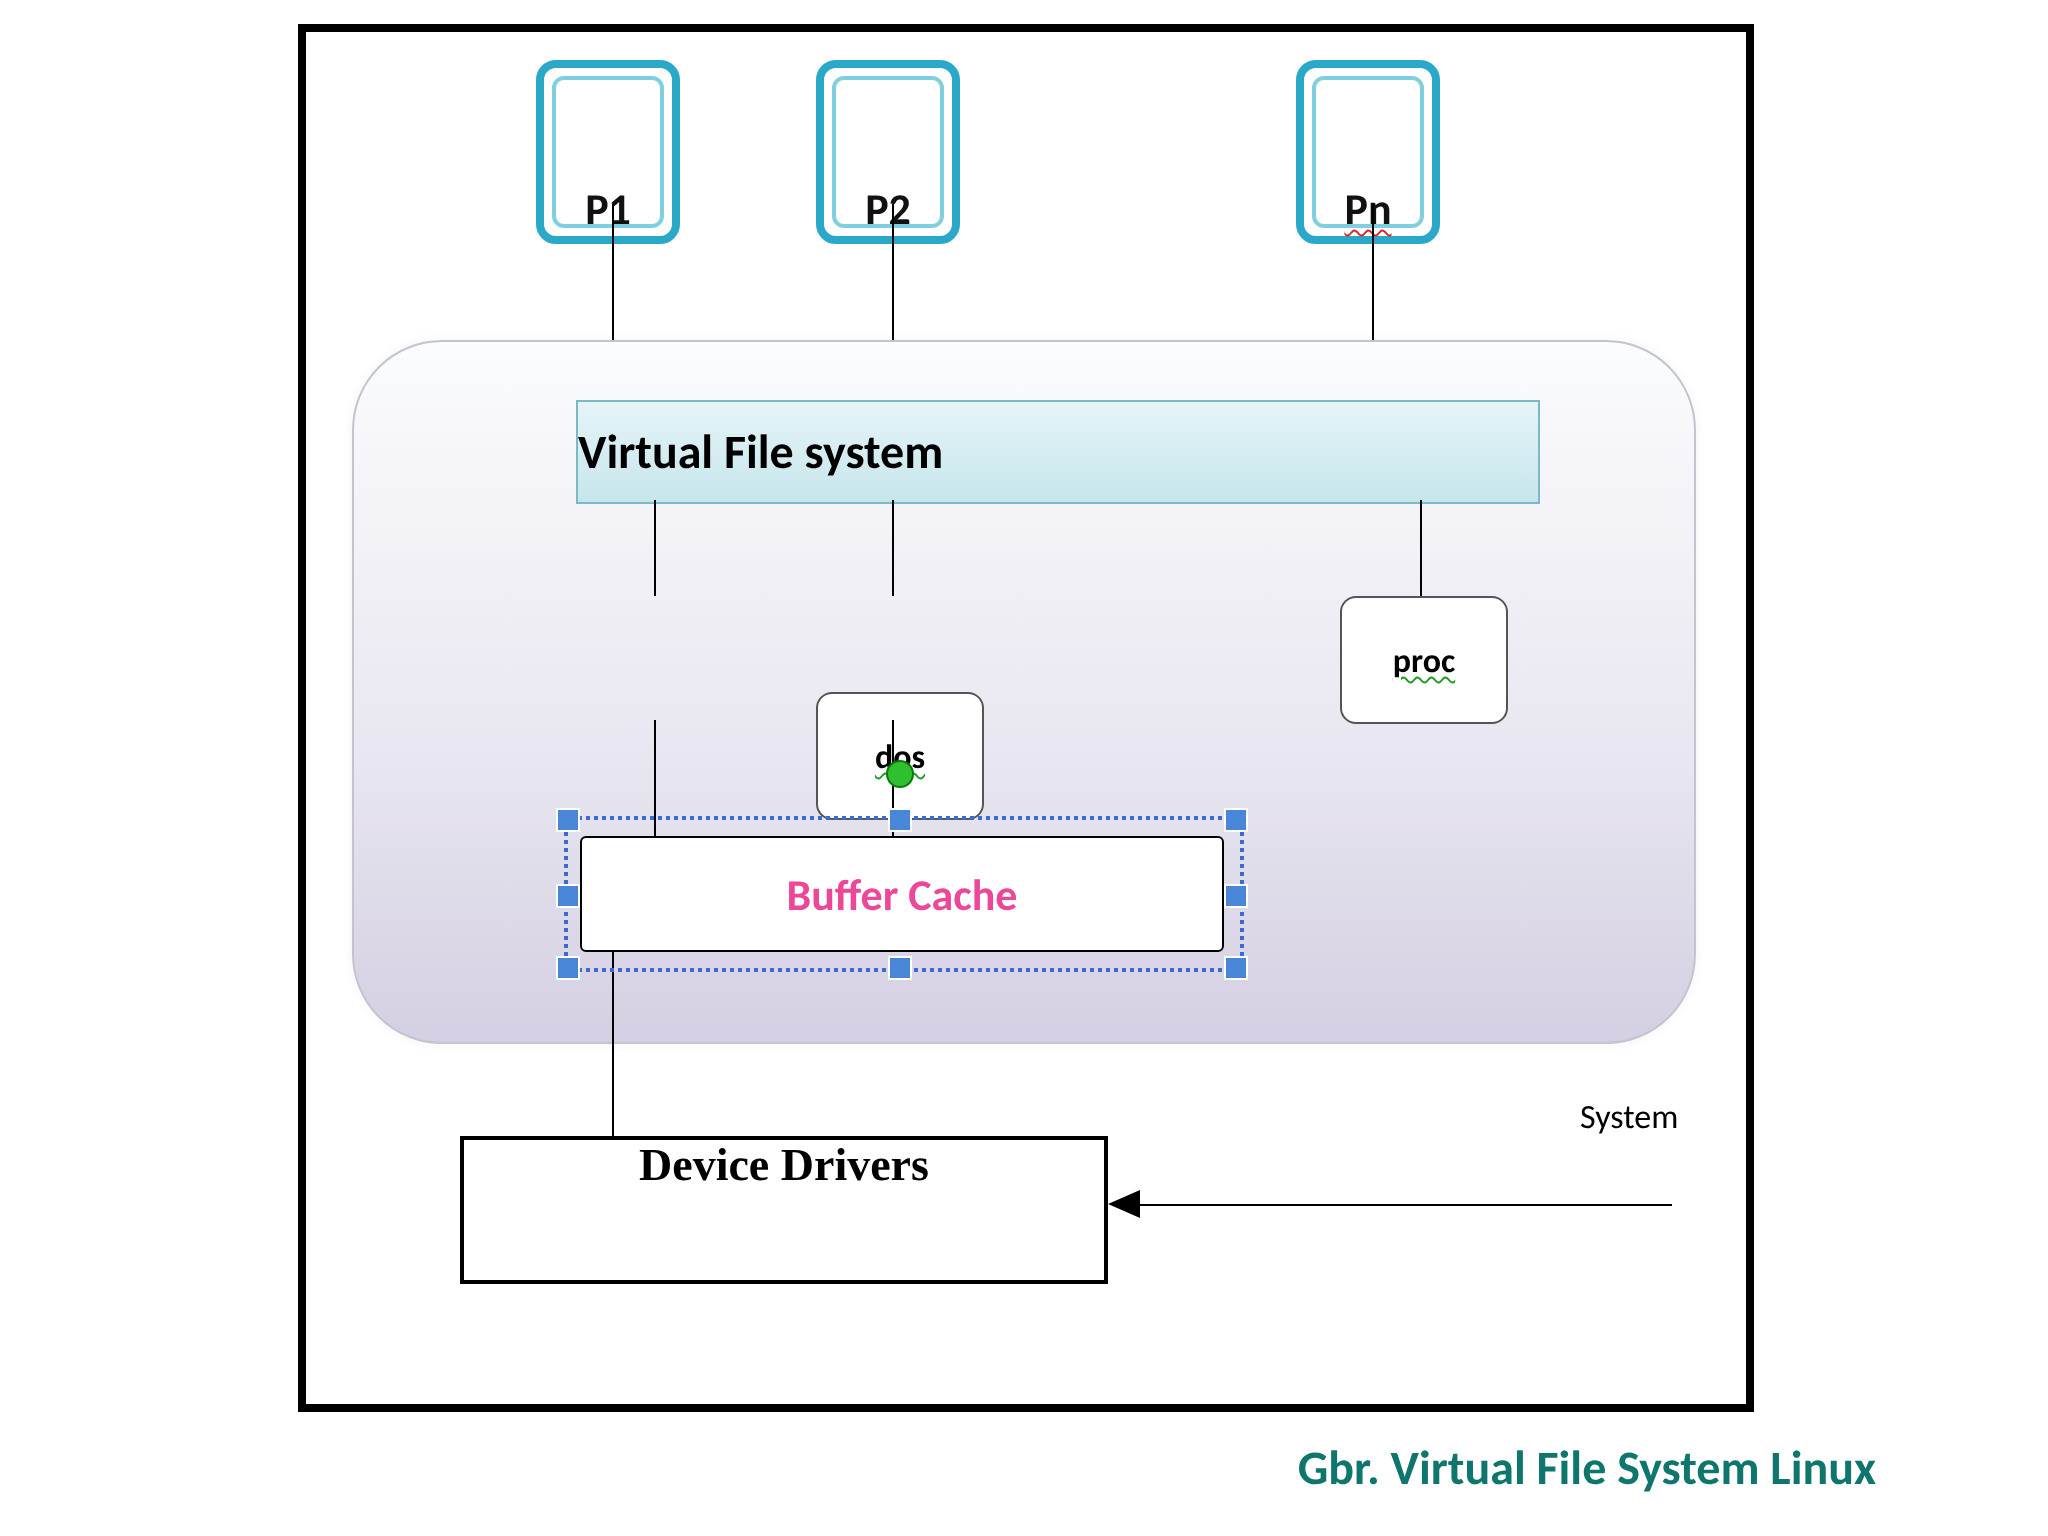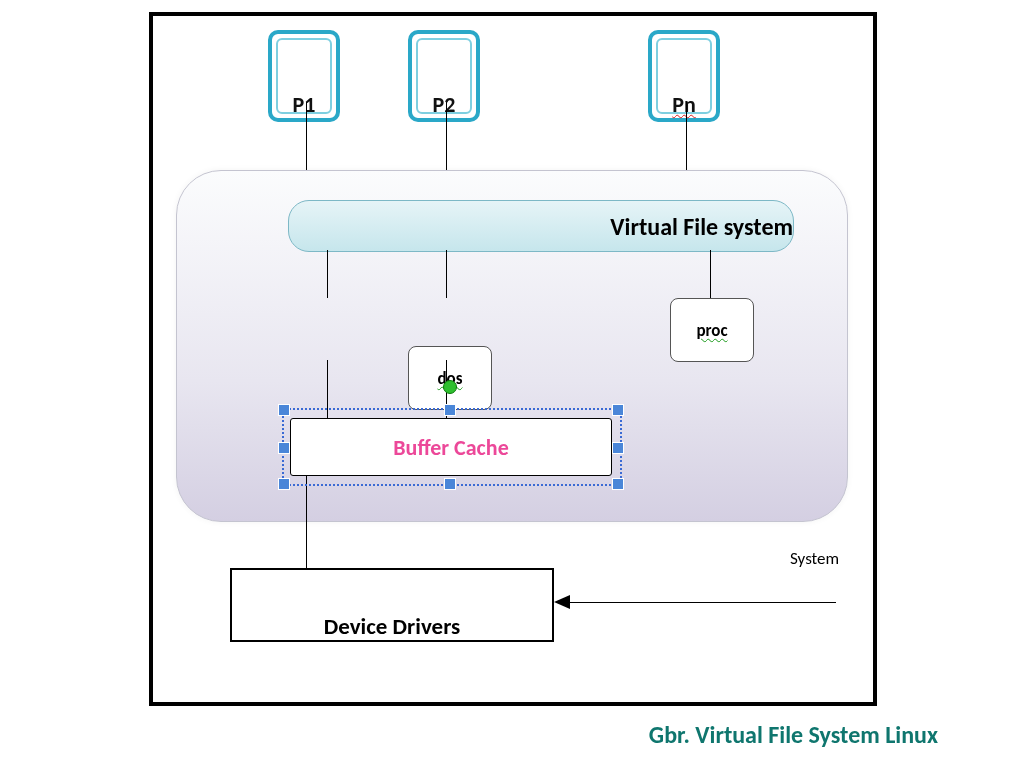--- a/index.html
+++ b/index.html
@@ -64,28 +64,27 @@
   }
 
   .vfs-bar {
     position: absolute;
     left: 288px;
     top: 200px;
     width: 480px;
     height: 50px;
     background: linear-gradient(to bottom, #e6f4f7 0%, #c6e6ec 100%);
     border: 1px solid #7db8c6;
-    border-radius: 21px;
+    border-radius: 0;
     display: flex;
     align-items: center;
-    justify-content: flex-end;
+    justify-content: flex-start;
     font-size: 24px;
     font-weight: 700;
     color: #000;
-    padding-left: 24px;
   }
 
   .fs-box {
     position: absolute;
     width: 82px;
     height: 62px;
     background: #fff;
     border: 1px solid #555;
     border-radius: 8px;
     display: flex;
@@ -143,25 +142,26 @@
 
   .device-drivers {
     position: absolute;
     left: 230px;
     top: 568px;
     width: 320px;
     height: 70px;
     background: #fff;
     border: 2px solid #000;
     display: flex;
-    align-items: flex-end;
+    align-items: flex-start;
     justify-content: center;
     font-size: 23px;
     font-weight: 700;
     color: #000;
+    font-family: Liberation Serif, serif;
   }
 
   .devices-label {
     position: absolute;
     left: 790px;
     top: 548px;
     font-size: 17px;
     color: #000;
   }
 

